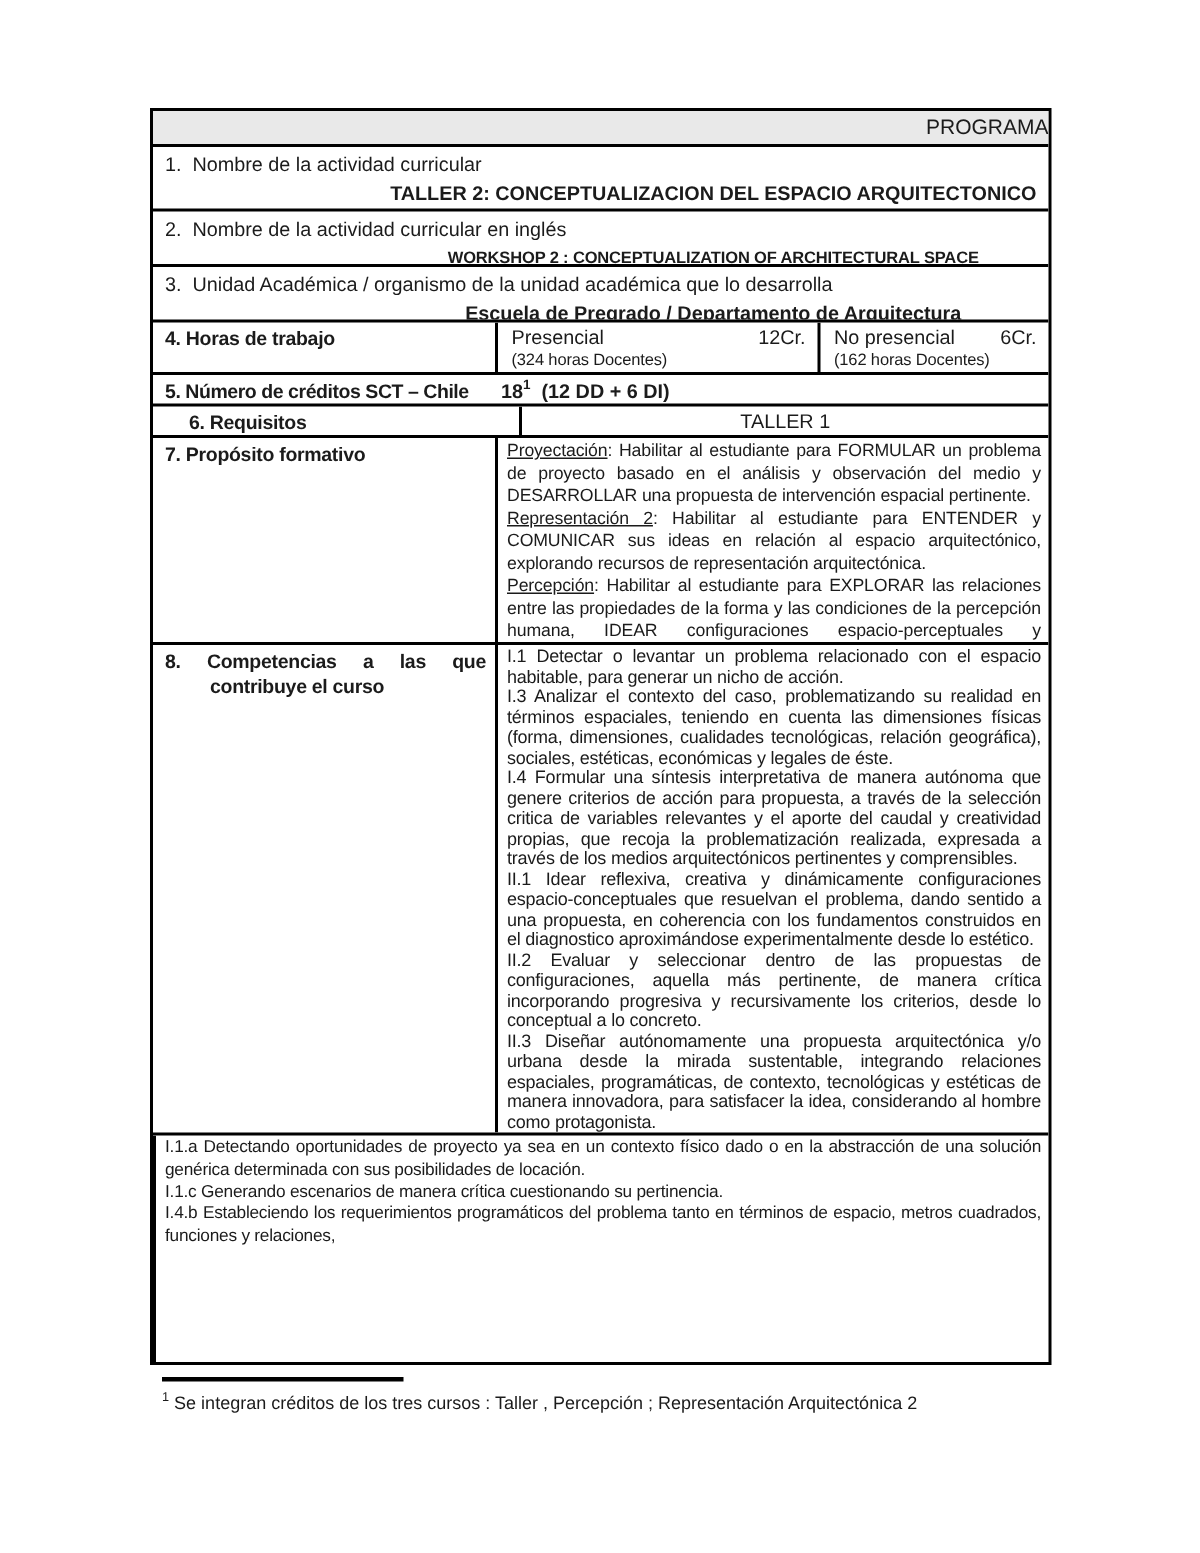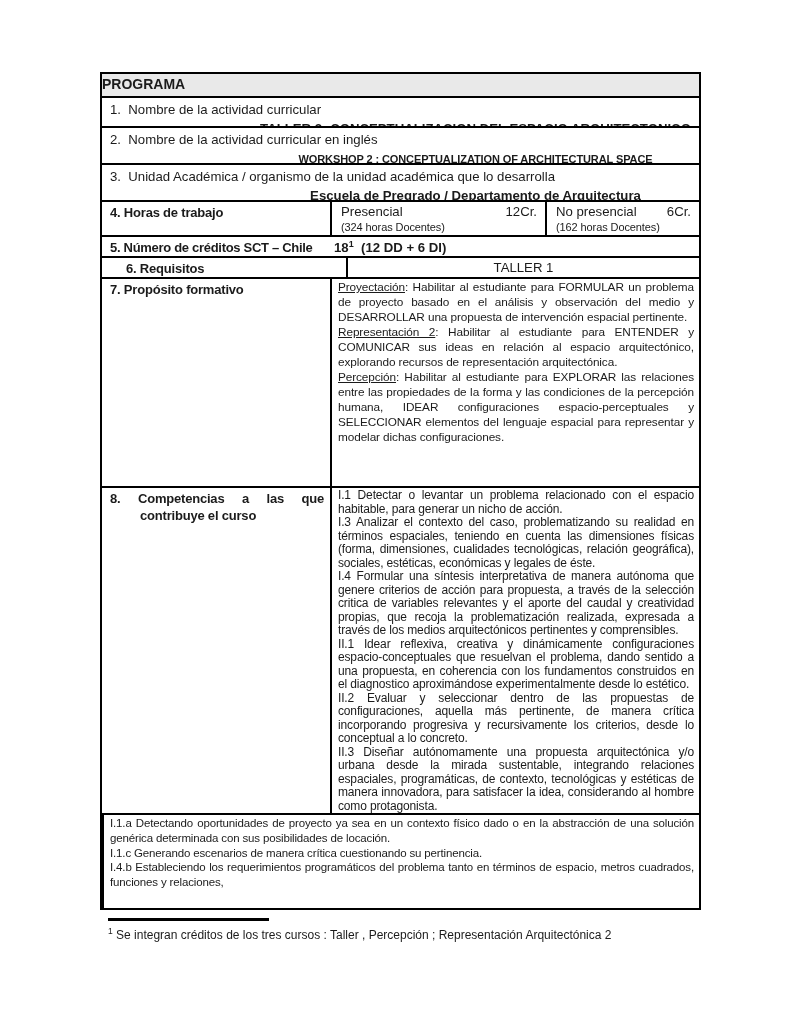--- a/index.html
+++ b/index.html
@@ -16,34 +16,34 @@
     position:absolute;left:100px;top:72px;
     width:601px;height:838px;
     border:2px solid #000;
     display:flex;flex-direction:column;
     overflow:hidden;
   }
   .t-row{flex:0 0 auto;overflow:hidden;}
   .bt{border-top:2px solid #000;}
   .row-header{
     height:22px;background:#e9e9e9;
-    text-align:left;font-weight:bold;font-size:14px;line-height:21px;
+    text-align:right;font-weight:normal;font-size:14px;line-height:21px;
   }
   .row-two{display:block;}
-  .r1{height:30px;} .r2{height:37px;} .r3{height:37px;}
+  .r1{height:43px;} .r2{height:37px;} .r3{height:37px;}
   .lbl-line{font-size:13.2px;line-height:19px;padding:2px 8px 0 8px;white-space:nowrap;}
   .val-line{
     text-align:center;font-weight:bold;font-size:13.2px;line-height:19px;
     padding-left:150px;white-space:nowrap;
   }
   .val-small{font-size:11px;letter-spacing:-0.1px;line-height:17px;padding-top:2px;}
   .r4{height:35px;display:flex;}
   .r5{height:21px;display:flex;}
   .r6{height:21px;display:flex;padding-left:16px;}
-  .r7{height:209px;display:flex;}
+  .r7{height:138px;display:flex;}
   .r8{height:327px;display:flex;}
   .r9{flex:1 1 auto;display:flex;}
   .col-label{
     flex:0 0 228px;width:228px;
     font-weight:bold;font-size:13px;letter-spacing:-0.2px;
     padding:2px 6px 0 8px;line-height:17px;
   }
   .col-val{flex:1 1 auto;border-left:2px solid #000;overflow:hidden;}
   .cell-pres{flex:0 0 215px;width:215px;border-left:2px solid #000;padding:1px 8px 6px 9px;}
   .cell-nopres{flex:1 1 auto;border-left:2px solid #000;padding:1px 8px 0 9px;}

